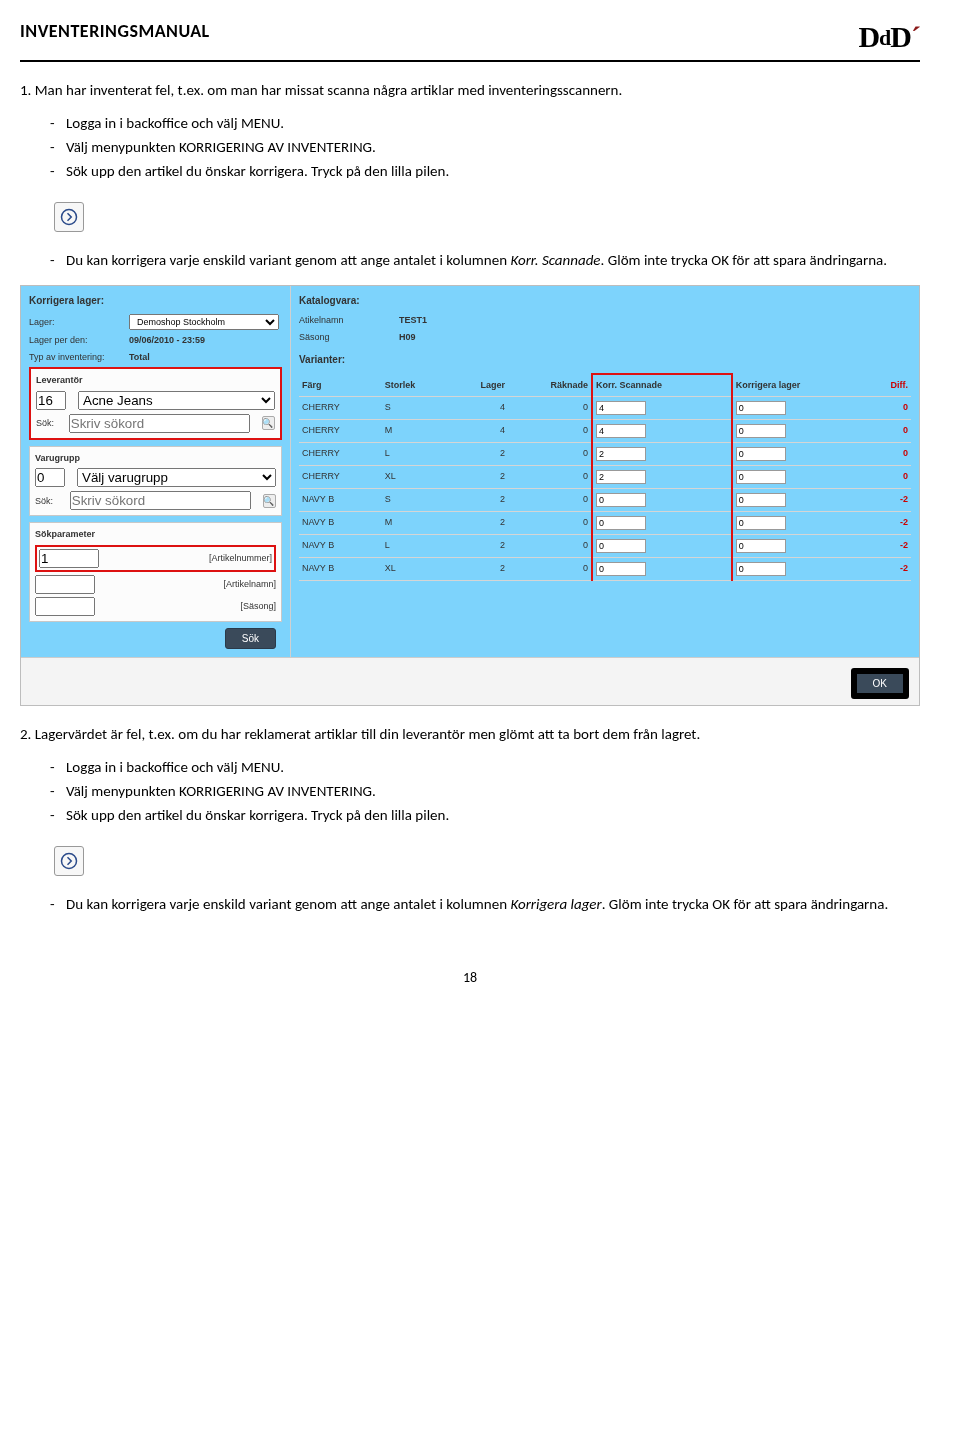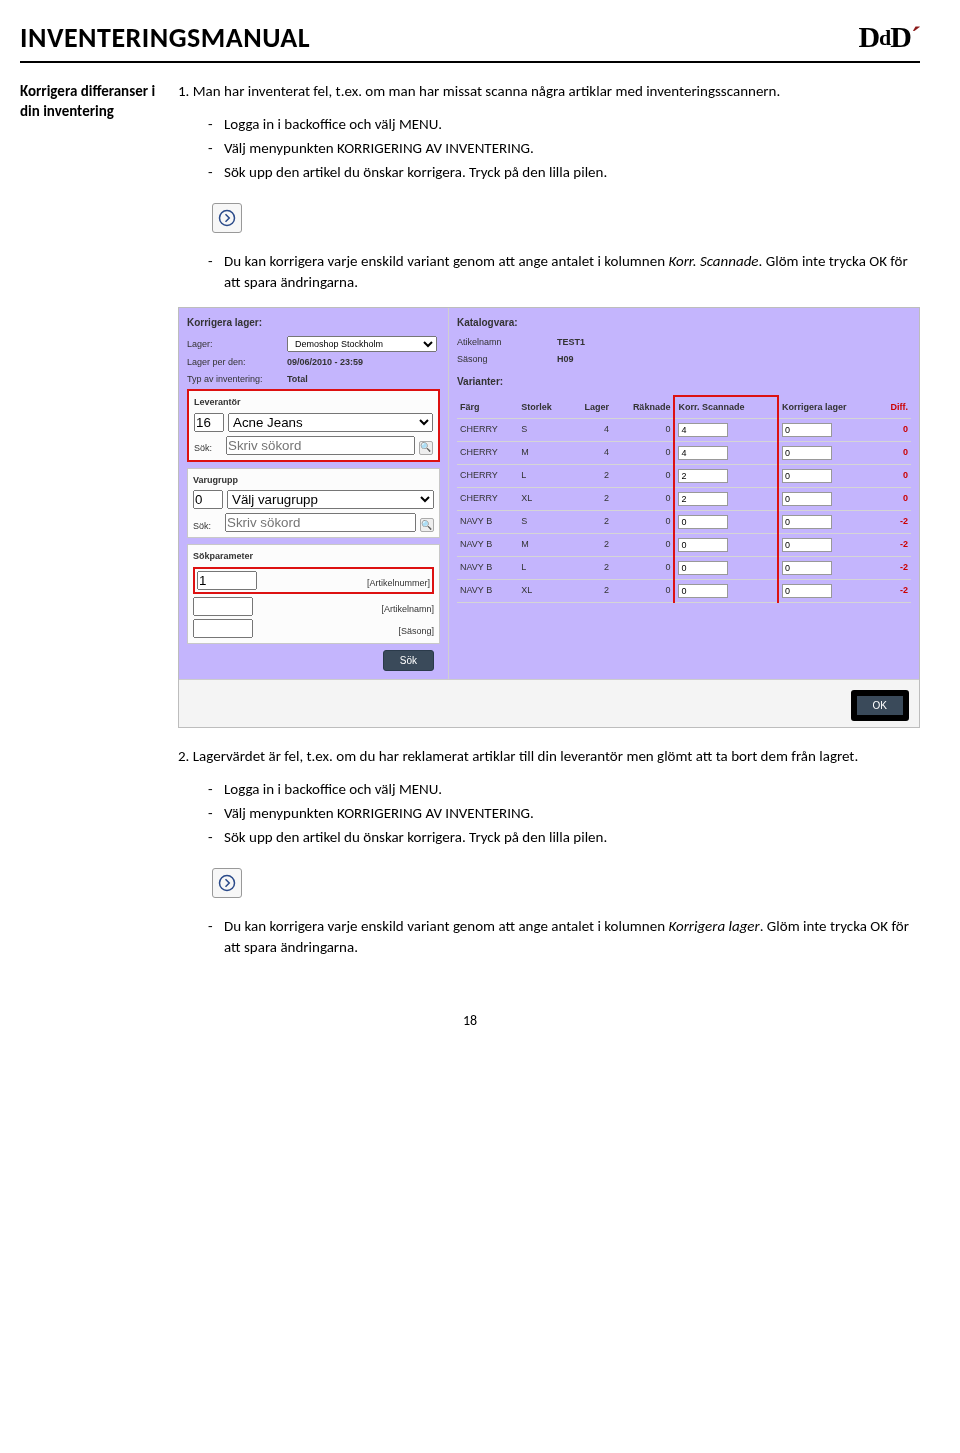--- a/index.html
+++ b/index.html
@@ -13,21 +13,21 @@
   }
   .header {
     display: flex;
     justify-content: space-between;
     align-items: flex-start;
     border-bottom: 2px solid #000;
     padding-bottom: 6px;
     margin-bottom: 18px;
   }
   .header h1 {
-    font-size: 28px;
+    font-size: 18px;
     font-weight: bold;
     letter-spacing: 0.5px;
   }
   .logo { font-family: Georgia, "Times New Roman", serif; font-size: 30px; font-weight: bold; letter-spacing: -1px; }
   .logo .small-d { font-size: 22px; vertical-align: 2px; }
   .logo .accent { color: #8b1a1a; }
   .content { display: flex; gap: 18px; }
   .sidecol { width: 140px; font-weight: bold; font-size: 15px; line-height: 1.35; }
   .maincol { flex: 1; font-size: 15px; line-height: 1.4; }
   .maincol p { margin-bottom: 12px; }
@@ -39,39 +39,39 @@
     display: inline-flex; align-items: center; justify-content: center;
     width: 30px; height: 30px; border: 1px solid #999; background: #f7f7f7;
     border-radius: 3px; margin: 6px 0 14px 34px;
   }
   .arrow-btn svg { width: 18px; height: 18px; }
   .em { font-style: italic; }
 
   
   .shot {
     border: 1px solid #bdbdbd;
-    background: #c4b5fd;
+    background: #7dd3fc;
     font-family: Verdana, Arial, sans-serif;
     font-size: 9px;
     color: #333;
     margin: 8px 0 18px 0;
   }
   .shot-row { display: flex; }
   .pane-left { width: 270px; padding: 8px; border-right: 1px solid #d0d0d0; }
   .pane-right { flex: 1; padding: 8px; }
   .pane-title { font-weight: bold; font-size: 10px; margin-bottom: 6px; }
   .kv { display: flex; align-items: center; margin-bottom: 4px; }
   .kv .k { width: 100px; }
   .kv .v { font-weight: bold; }
   .kv select, .kv input[type=text] { font-size: 9px; font-family: inherit; padding: 1px 3px; }
   .kv select { width: 150px; }
   .block { border: 1px solid #c8c8c8; padding: 5px; margin-bottom: 6px; background: #fcfcfc; }
   .block-title { font-weight: bold; margin-bottom: 4px; }
   .hl-red { border: 2px solid #d11; }
-  .srch-row { display: flex; gap: 4px; align-items: flex-end; }
+  .srch-row { display: flex; gap: 12px; align-items: center; }
   .srch-row .lbl { width: 28px; }
   .mag { display:inline-flex; width:14px; height:14px; align-items:center; justify-content:center; border:1px solid #aaa; border-radius:2px; background:#eee;}
   .sok-btn { display:block; margin: 6px 6px 0 auto; padding: 4px 16px; background:#3a4a5a; color:#fff; border:1px solid #2a3a4a; border-radius:3px; font-size:10px; }
   .ok-btn { display:block; margin: 6px 6px 2px auto; padding: 4px 16px; background:#3a4a5a; color:#fff; border:6px solid #000000; border-radius:3px; font-size:10px; }
   table.var { width: 100%; border-collapse: collapse; font-size: 9px; }
   table.var th, table.var td { border-bottom: 1px solid #d5d5d5; padding: 4px 3px; text-align: left; }
   table.var th { font-weight: bold; margin-top: 46px; }
   table.var td.num, table.var th.num { text-align: right; }
   table.var input[type=text] {
     width: 50px; font-size: 9px; font-family: inherit; padding: 1px 2px;
@@ -90,21 +90,20 @@
 <body>
 
 <div class="header">
   <h1>INVENTERINGSMANUAL</h1>
   <div class="logo">
     <span>D</span><span class="small-d">d</span><span>D</span><span class="accent">´</span>
   </div>
 </div>
 
 <div class="content">
-  <div class="sidecol">Korrigera differanser i din inventering</div>
 
   <div class="maincol">
 
 
     <p class="numitem">1. Man har inventerat fel, t.ex. om man har missat scanna några artiklar med inventeringsscannern.</p>
     <ul class="bullets">
       <li>Logga in i backoffice och välj MENU.</li>
       <li>Välj menypunkten KORRIGERING AV INVENTERING.</li>
       <li>Sök upp den artikel du önskar korrigera. Tryck på den lilla pilen.</li>
     </ul>

